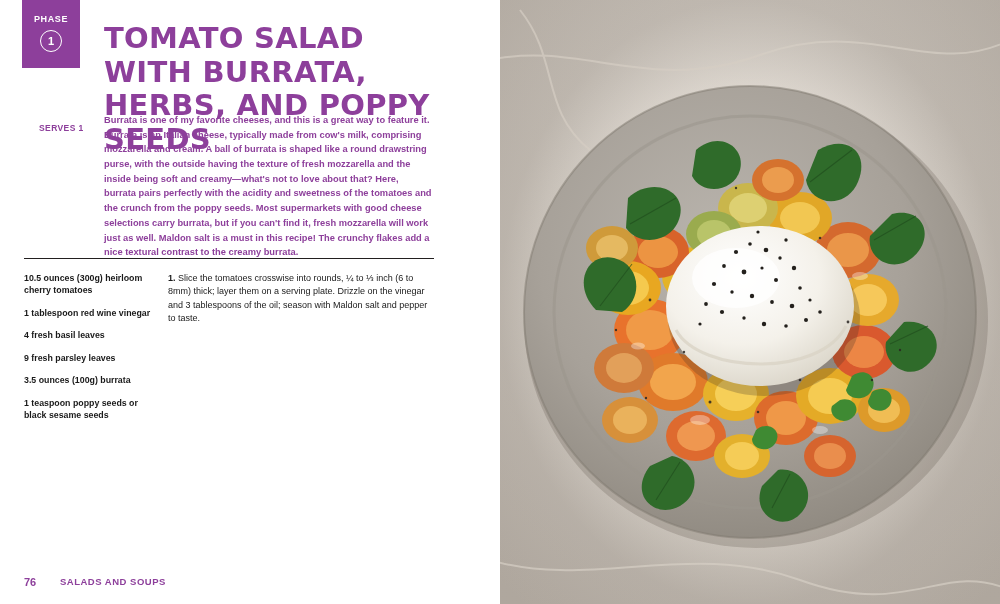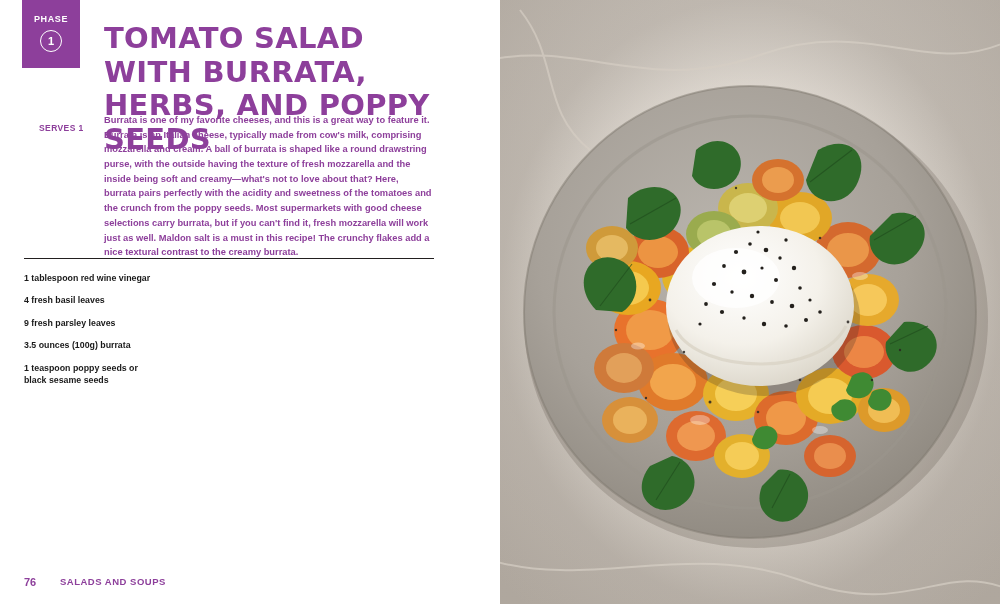--- a/index.html
+++ b/index.html
@@ -194,28 +194,33 @@
 
     <h1 class="title">Tomato Salad with Burrata, Herbs, and Poppy Seeds</h1>
 
     <div class="serves">SERVES 1</div>
 
     <p class="intro">Burrata is one of my favorite cheeses, and this is a great way to feature it. Burrata is an Italian cheese, typically made from cow's milk, comprising mozzarella and cream. A ball of burrata is shaped like a round drawstring purse, with the outside having the texture of fresh mozzarella and the inside being soft and creamy—what's not to love about that? Here, burrata pairs perfectly with the acidity and sweetness of the tomatoes and the crunch from the poppy seeds. Most supermarkets with good cheese selections carry burrata, but if you can't find it, fresh mozzarella will work just as well. Maldon salt is a must in this recipe! The crunchy flakes add a nice textural contrast to the creamy burrata.</p>
 
     <div class="divider"></div>
 
     <ul class="ingredients">
+      <li>10.5 ounces (300g) heirloom cherry tomatoes</li>
       <li>1 tablespoon red wine vinegar</li>
       <li>4 fresh basil leaves</li>
       <li>9 fresh parsley leaves</li>
       <li>3.5 ounces (100g) burrata</li>
       <li>1 teaspoon poppy seeds or black sesame seeds</li>
     </ul>
 
     <div class="steps">
+      <div class="step">
+        <span class="num">1.</span>
+        <span>Slice the tomatoes crosswise into rounds, ¼ to ⅓ inch (6 to 8mm) thick; layer them on a serving plate. Drizzle on the vinegar and 3 tablespoons of the oil; season with Maldon salt and pepper to taste.</span>
+      </div>
     </div>
 
 
     <div class="folio">76</div>
     <div class="chapter">SALADS AND SOUPS</div>
   </div>
 
   <div class="right">
     <div class="photo">
       <svg viewBox="0 0 500 604" xmlns="http://www.w3.org/2000/svg" aria-hidden="true">

